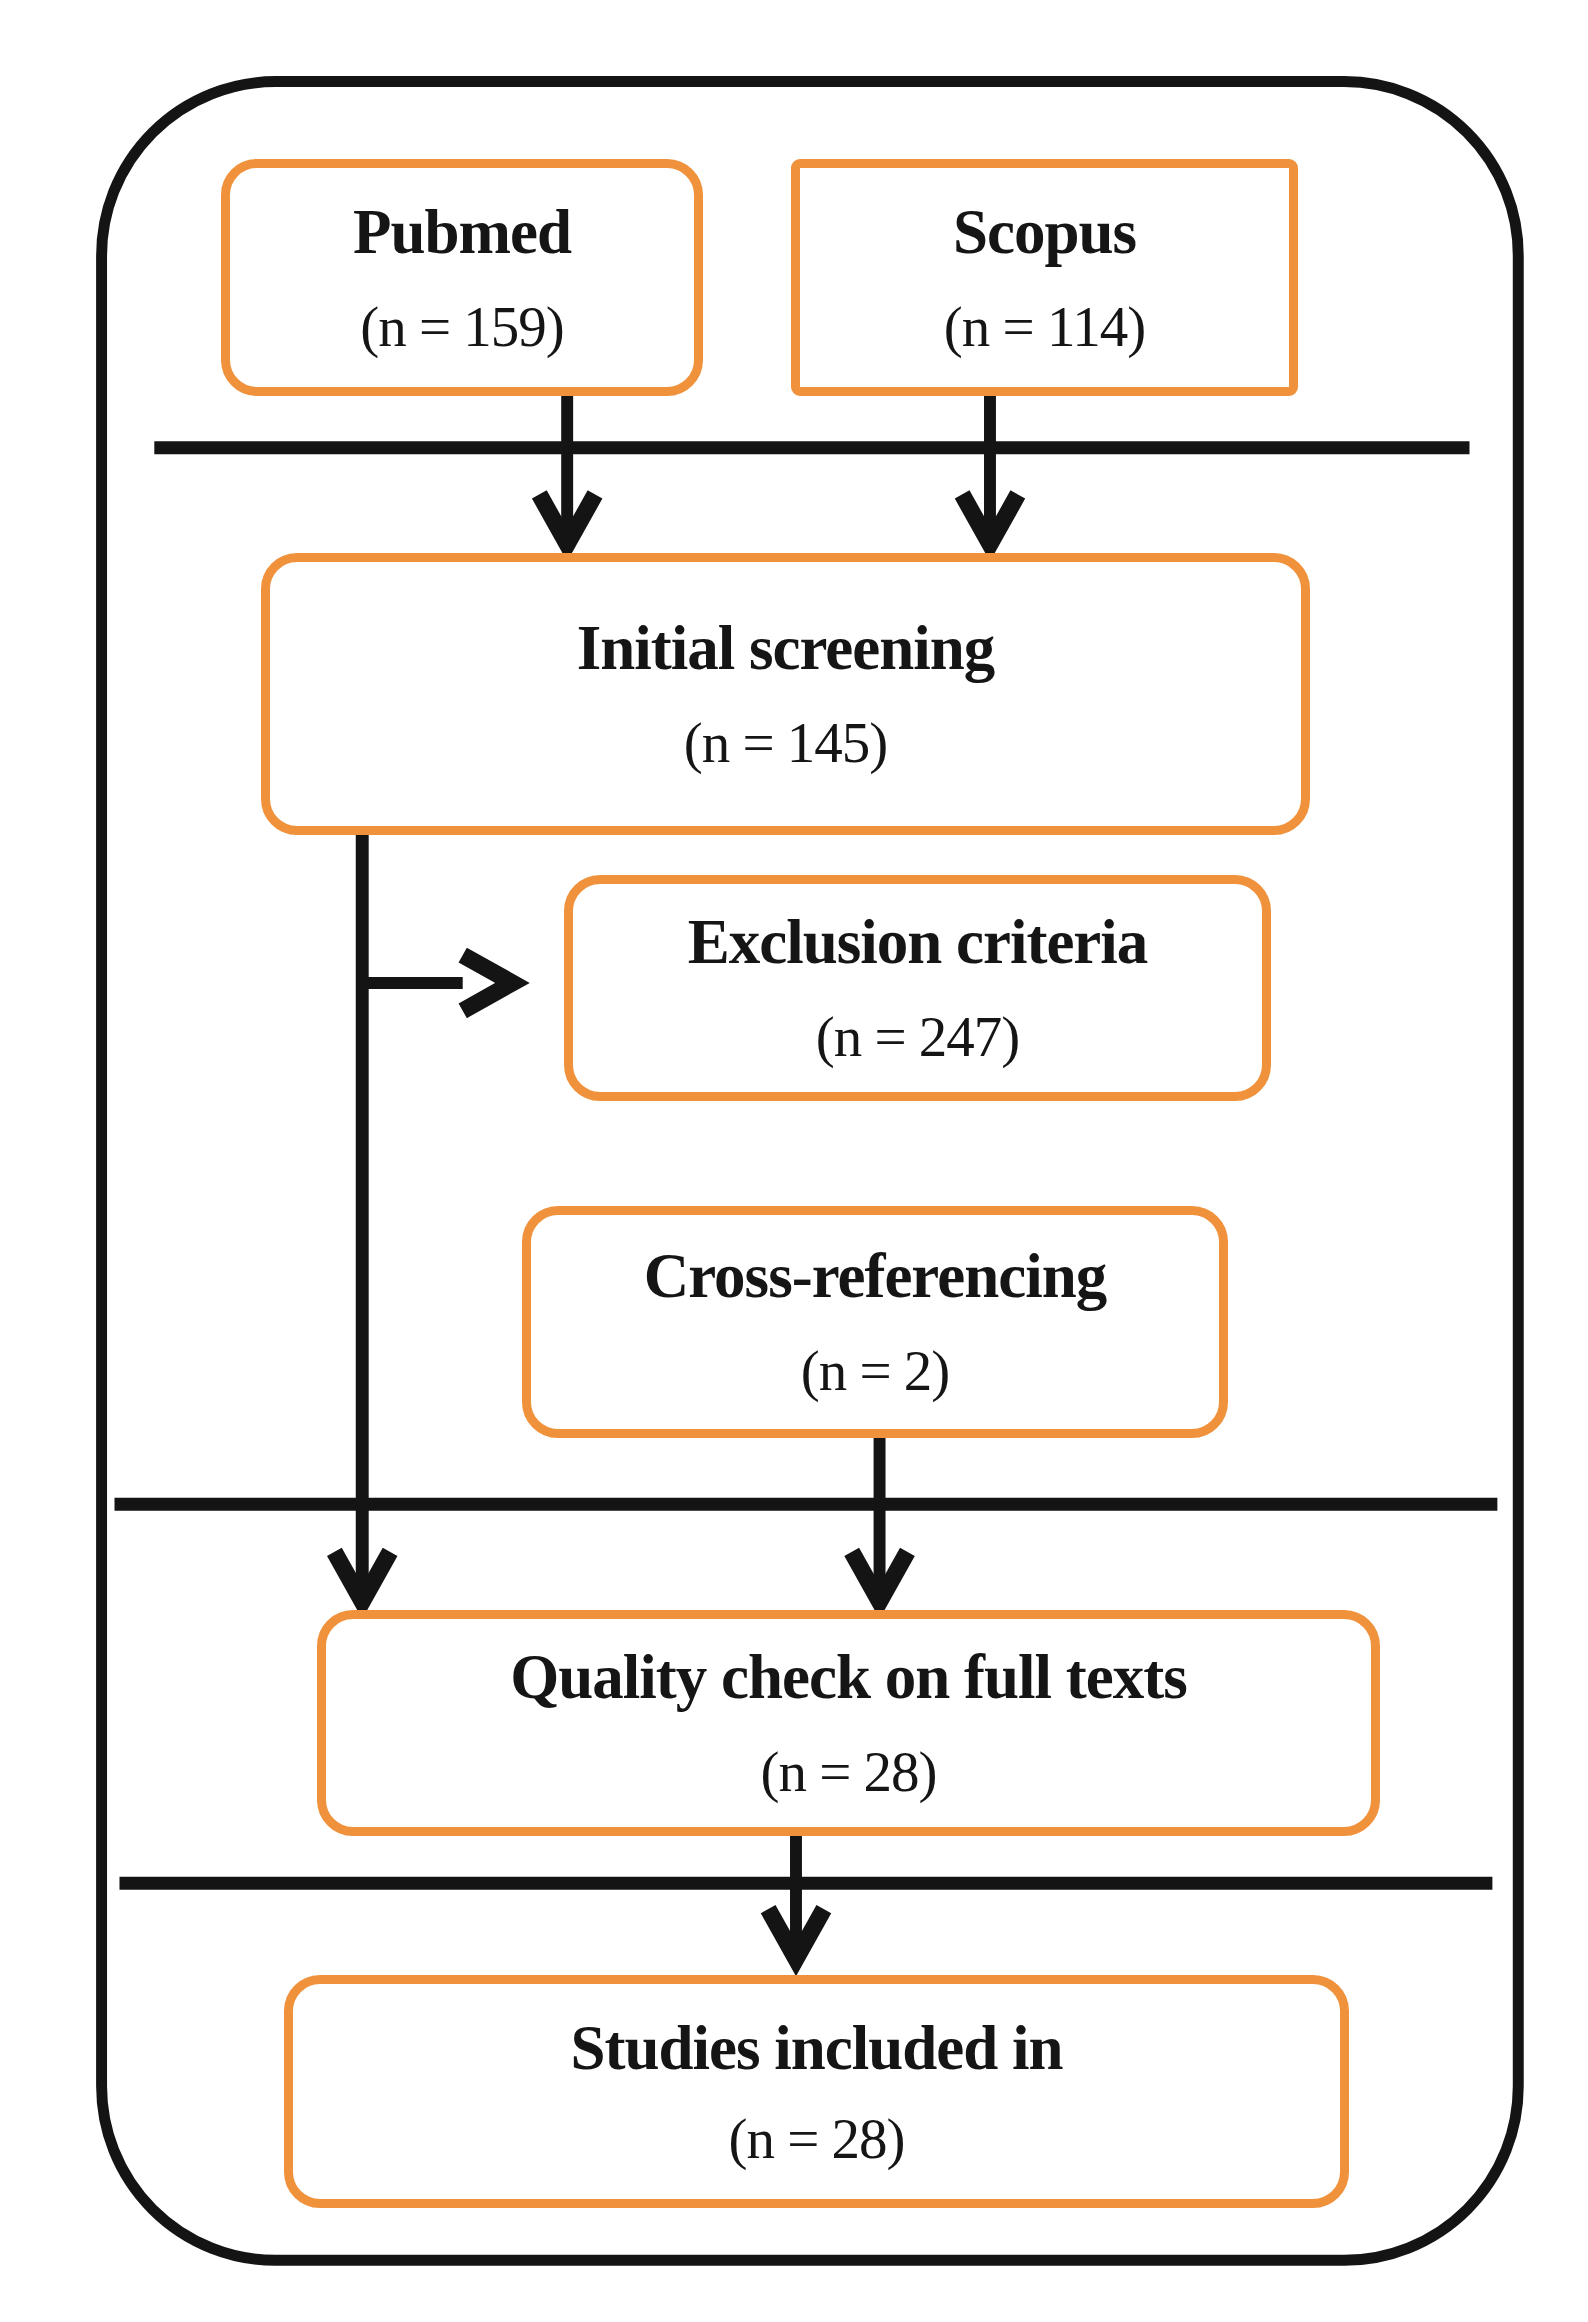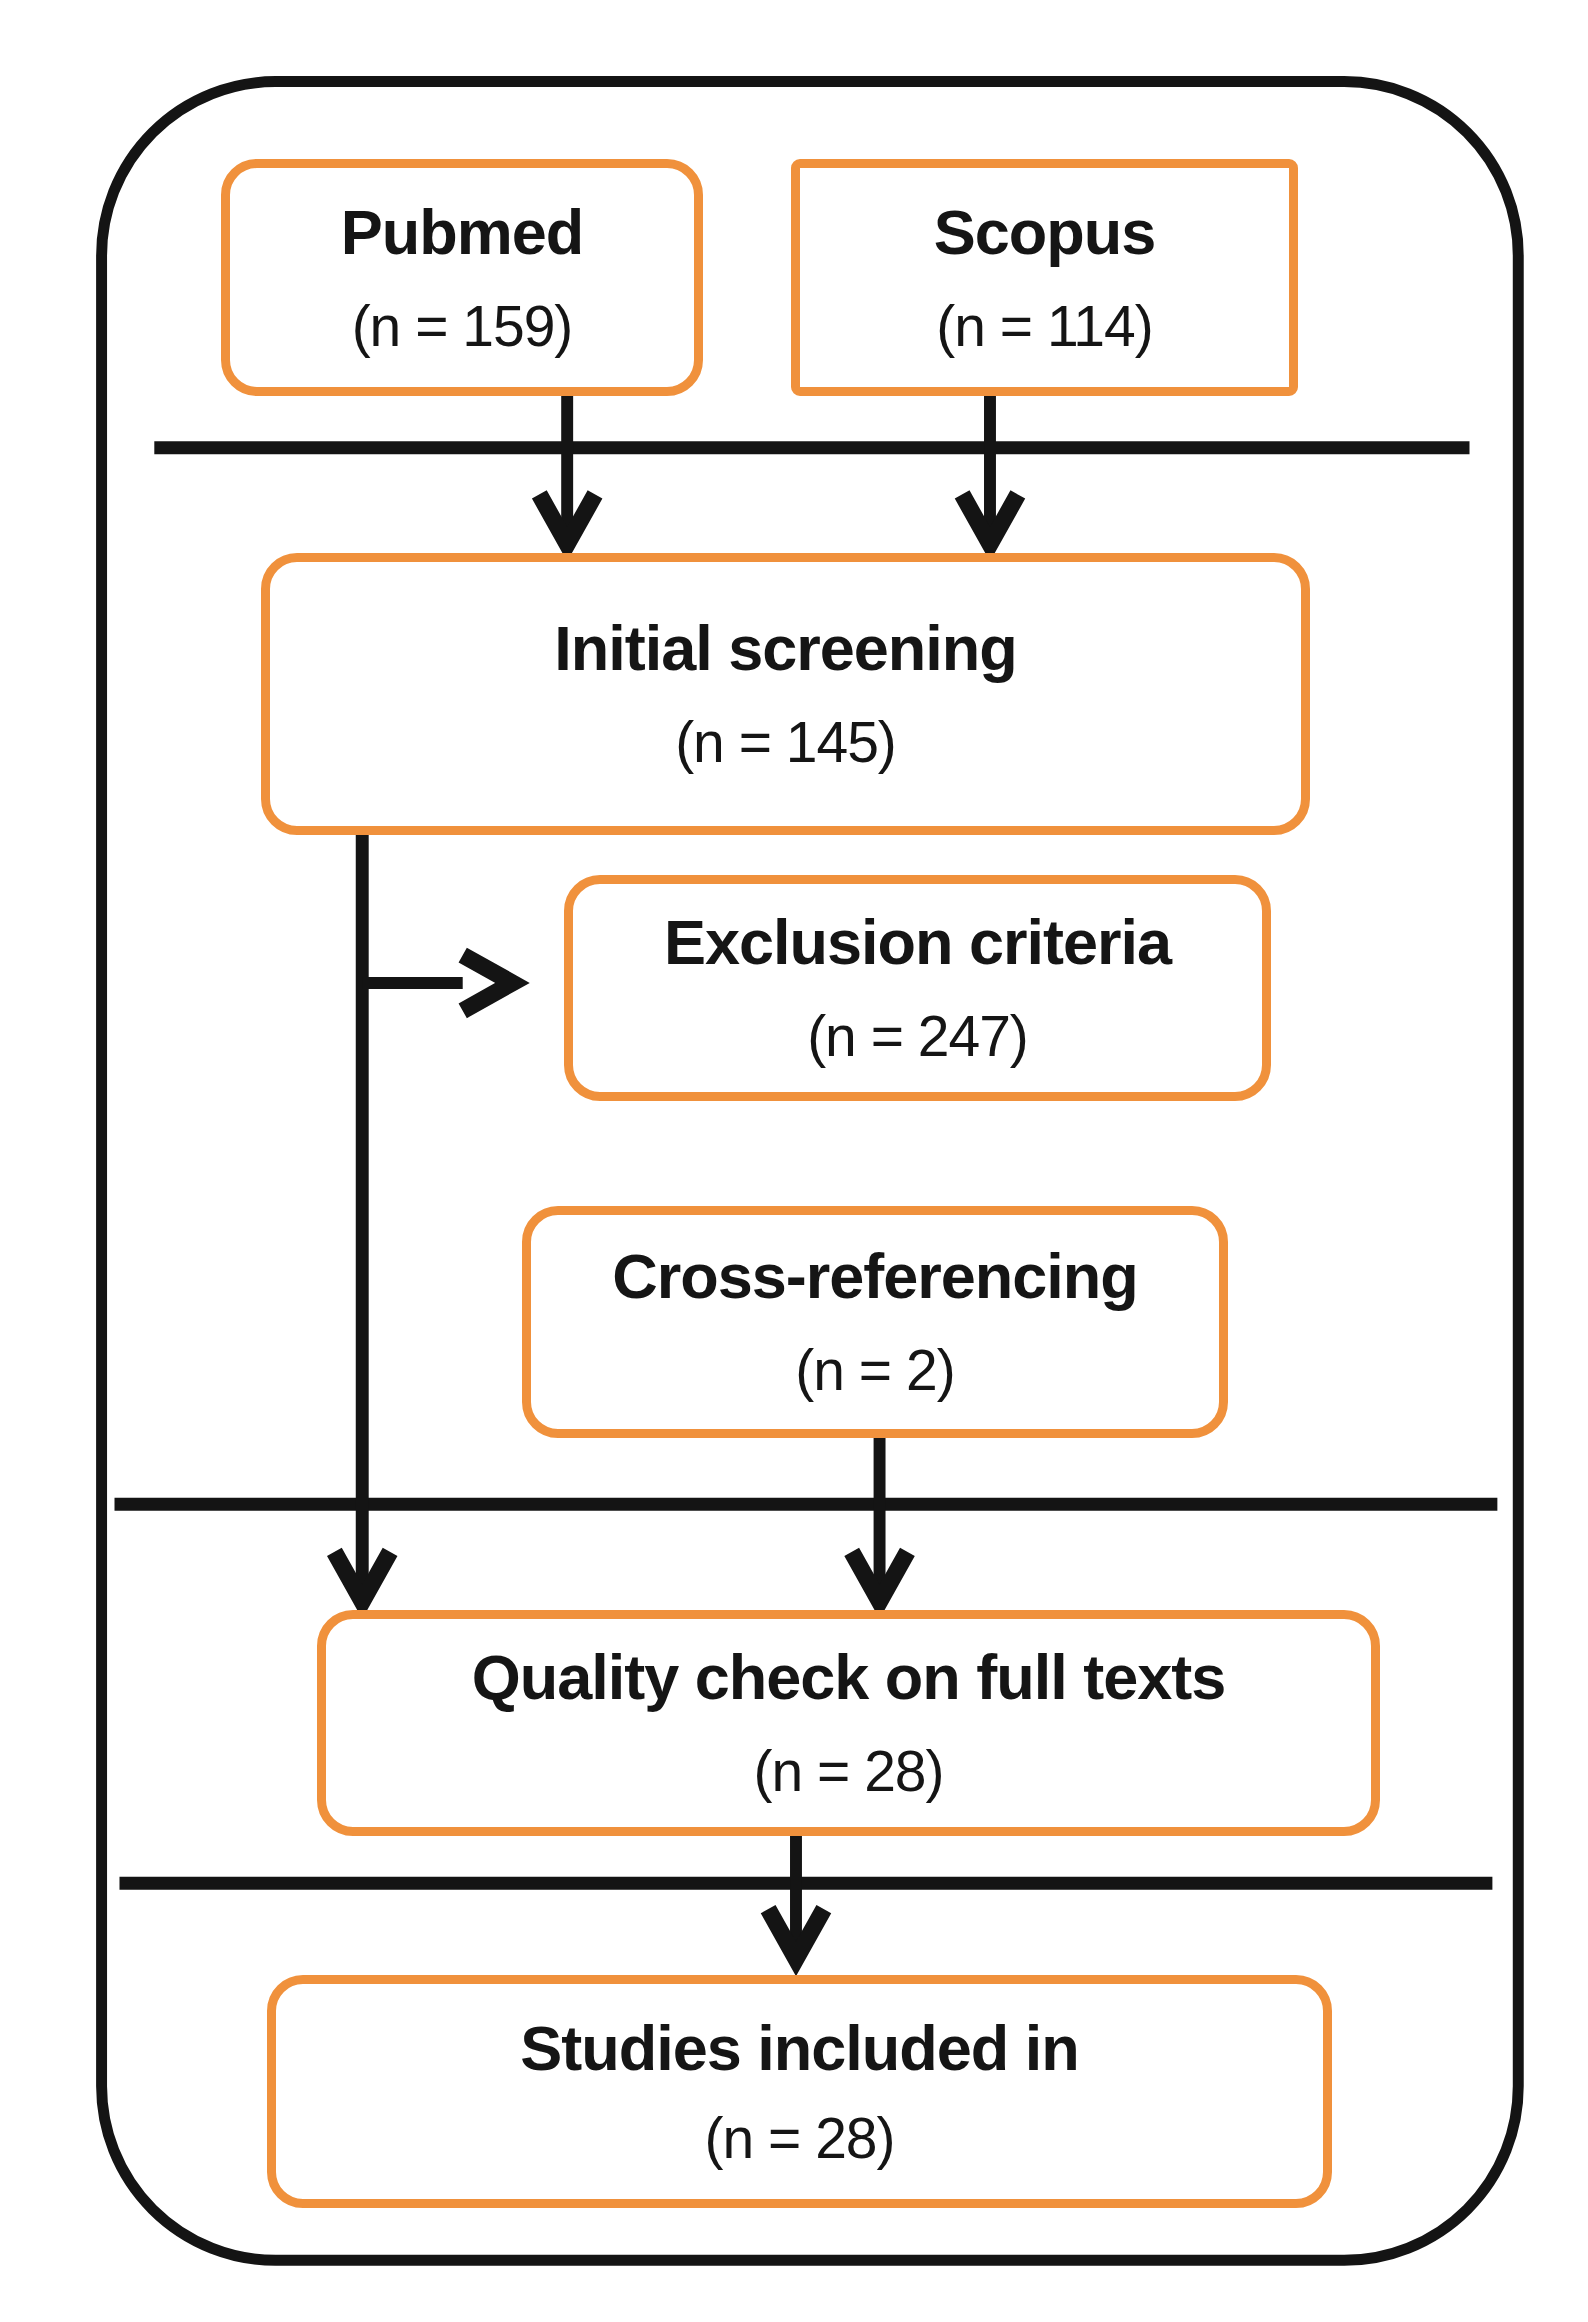--- a/index.html
+++ b/index.html
@@ -1,21 +1,21 @@
 <!DOCTYPE html>
 <html style="--node-border: #F0913C; --connector: #141414; --text: #151515; --background: #FFFFFF;"><head>
 <meta charset="utf-8">
 <style>
   html, body { margin: 0; padding: 0; background: #ffffff; }
   .canvas {
     position: relative;
     width: 1588px;
     height: 2322px;
     background: var(--background, #ffffff);
-    font-family: Liberation Sans, sans-serif;
+    font-family: Liberation Serif, serif;
     overflow: hidden;
   }
   .connector-layer {
     position: absolute;
     left: 0; top: 0;
     width: 1588px; height: 2322px;
   }
   .node {
     position: absolute;
     box-sizing: border-box;
@@ -49,21 +49,21 @@
     flex-direction: row;
     align-items: baseline;
     gap: 20px;
   }
   #node-pubmed    { left: 221px; top: 159px;  width: 482px;  height: 237px; }
   #node-scopus    { left: 791px; top: 159px;  width: 507px;  height: 237px; border-radius: 9px; }
   #node-screening { left: 261px; top: 553px;  width: 1049px; height: 282px; }
   #node-exclusion { left: 516px; top: 875px;  width: 707px;  height: 226px; margin-left: 48px; }
   #node-crossref  { left: 522px; top: 1206px; width: 706px;  height: 232px; }
   #node-quality   { left: 269px; top: 1610px; width: 1063px; height: 226px; margin-left: 48px; }
-  #node-studies   { left: 267px; top: 1975px; width: 1065px; height: 233px; gap: 30px; }
+  #node-studies   { left: 284px; top: 1975px; width: 1065px; height: 233px; gap: 30px; }
 </style>
 </head>
 <body>
 
 <div class="canvas">
 
   <svg class="connector-layer" viewBox="0 0 1596 2334" xmlns="http://www.w3.org/2000/svg">
 
     <rect x="102" y="82" width="1424" height="2190" rx="175" ry="175" fill="none" stroke="var(--connector)" stroke-width="11"></rect>
 

